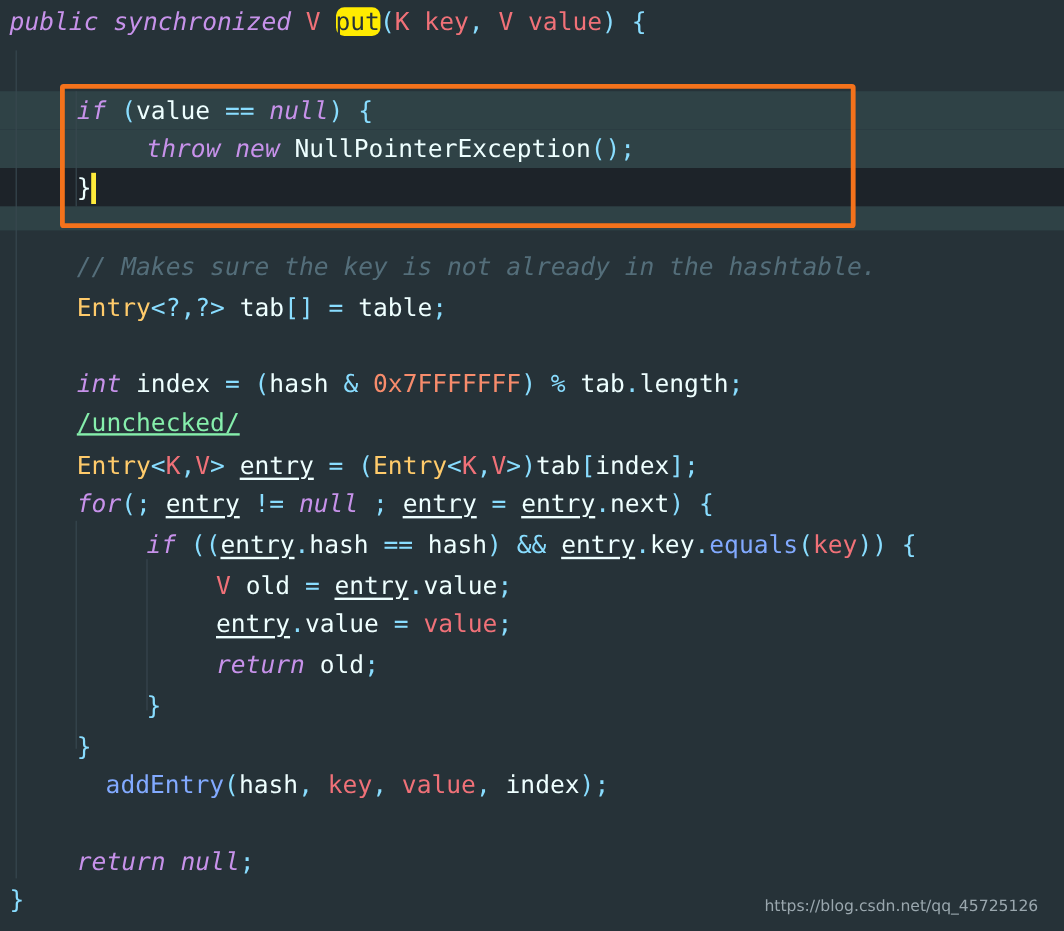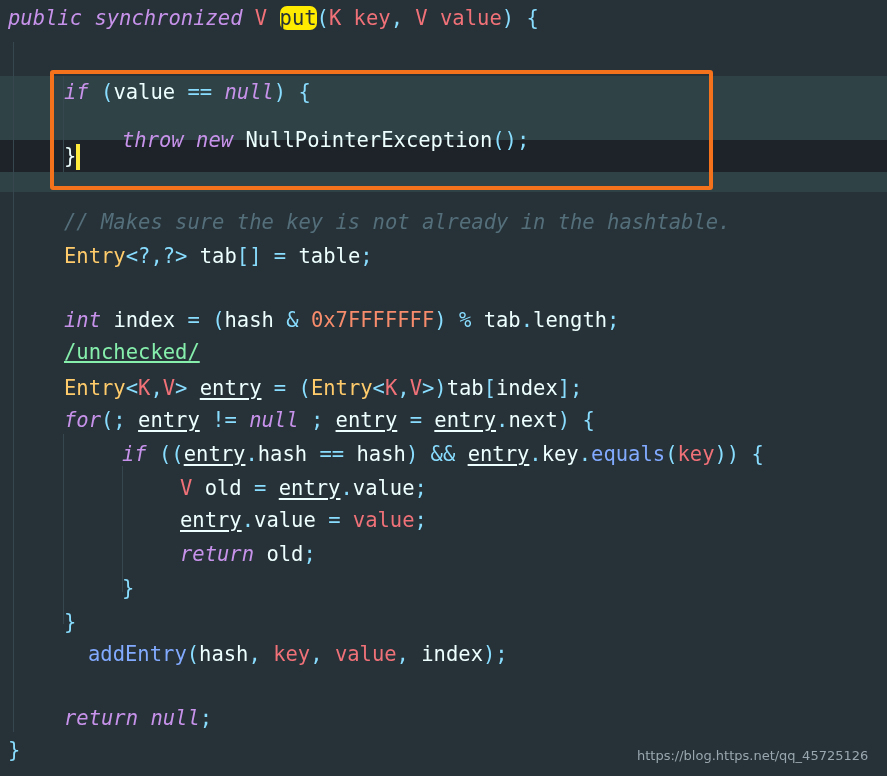--- a/index.html
+++ b/index.html
@@ -85,21 +85,21 @@
   <div class="guide" style="left:13px;top:42px;height:690px;"></div>
   <div class="guide" style="left:63px;top:76px;height:96px;"></div>
   <div class="guide" style="left:63px;top:434px;height:190px;"></div>
   <div class="guide" style="left:122px;top:466px;height:126px;"></div>
 
   <div class="line" style="top:2px;"><span class="pad" style="width:8px"></span><span class="kw">public</span> <span class="kw">synchronized</span> <span class="type">V</span> <span class="hl">put</span><span class="punc">(</span><span class="type">K</span> <span class="var">key</span><span class="punc">,</span> <span class="type">V</span> <span class="var">value</span><span class="punc">)</span> <span class="punc">{</span></div>
 
 
   <div class="line" style="top:76px;"><span class="pad" style="width:64px"></span><span class="kw">if</span> <span class="punc">(</span><span class="ident">value</span> <span class="punc">==</span> <span class="kw">null</span><span class="punc">)</span> <span class="punc">{</span></div>
 
-  <div class="line" style="top:124px;"><span class="pad" style="width:122px"></span><span class="kw">throw</span> <span class="kw">new</span> <span class="ident">NullPointerException</span><span class="punc">();</span></div>
+  <div class="line" style="top:108px;"><span class="pad" style="width:122px"></span><span class="kw">throw</span> <span class="kw">new</span> <span class="ident">NullPointerException</span><span class="punc">();</span></div>
 
   <div class="line" style="top:140px;"><span class="pad" style="width:64px"></span><span class="ident">}</span></div>
 
   <div class="line" style="top:206px;"><span class="pad" style="width:64px"></span><span class="cmt">// Makes sure the key is not already in the hashtable.</span></div>
 
   <div class="line" style="top:240px;"><span class="pad" style="width:64px"></span><span class="ret">Entry</span><span class="punc">&lt;?,?&gt;</span> <span class="ident">tab</span><span class="punc">[]</span> <span class="punc">=</span> <span class="ident">table</span><span class="punc">;</span></div>
 
 
   <div class="line" style="top:304px;"><span class="pad" style="width:64px"></span><span class="kw">int</span> <span class="ident">index</span> <span class="punc">=</span> <span class="punc">(</span><span class="ident">hash</span> <span class="punc">&amp;</span> <span class="num">0x7FFFFFFF</span><span class="punc">)</span> <span class="punc">%</span> <span class="ident">tab</span><span class="punc">.</span><span class="ident">length</span><span class="punc">;</span></div>
 
@@ -124,15 +124,15 @@
   <div class="line" style="top:638px;padding-left:24px;"><span class="pad" style="width:64px"></span><span class="fn">addEntry</span><span class="punc">(</span><span class="ident">hash</span><span class="punc">,</span> <span class="var">key</span><span class="punc">,</span> <span class="var">value</span><span class="punc">,</span> <span class="ident">index</span><span class="punc">);</span></div>
 
   <div class="line" style="top:702px;"><span class="pad" style="width:64px"></span><span class="kw">return</span> <span class="kw">null</span><span class="punc">;</span></div>
 
   <div class="line" style="top:734px;"><span class="pad" style="width:8px"></span><span class="punc">}</span></div>
 
   <div id="caret" style="left:76px;top:144px;height:26px;"></div>
 
   <div id="callout" style="left:50px;top:70px;width:663px;height:120px;"></div>
 
-  <div id="watermark" style="left:637px;top:748px;">https://blog.https.net/qq_45725126</div>
+  <div id="watermark" style="left:637px;top:748px;">https://blog.csdn.net/qq_45725126</div>
 
 </div>
 
 </body></html>

